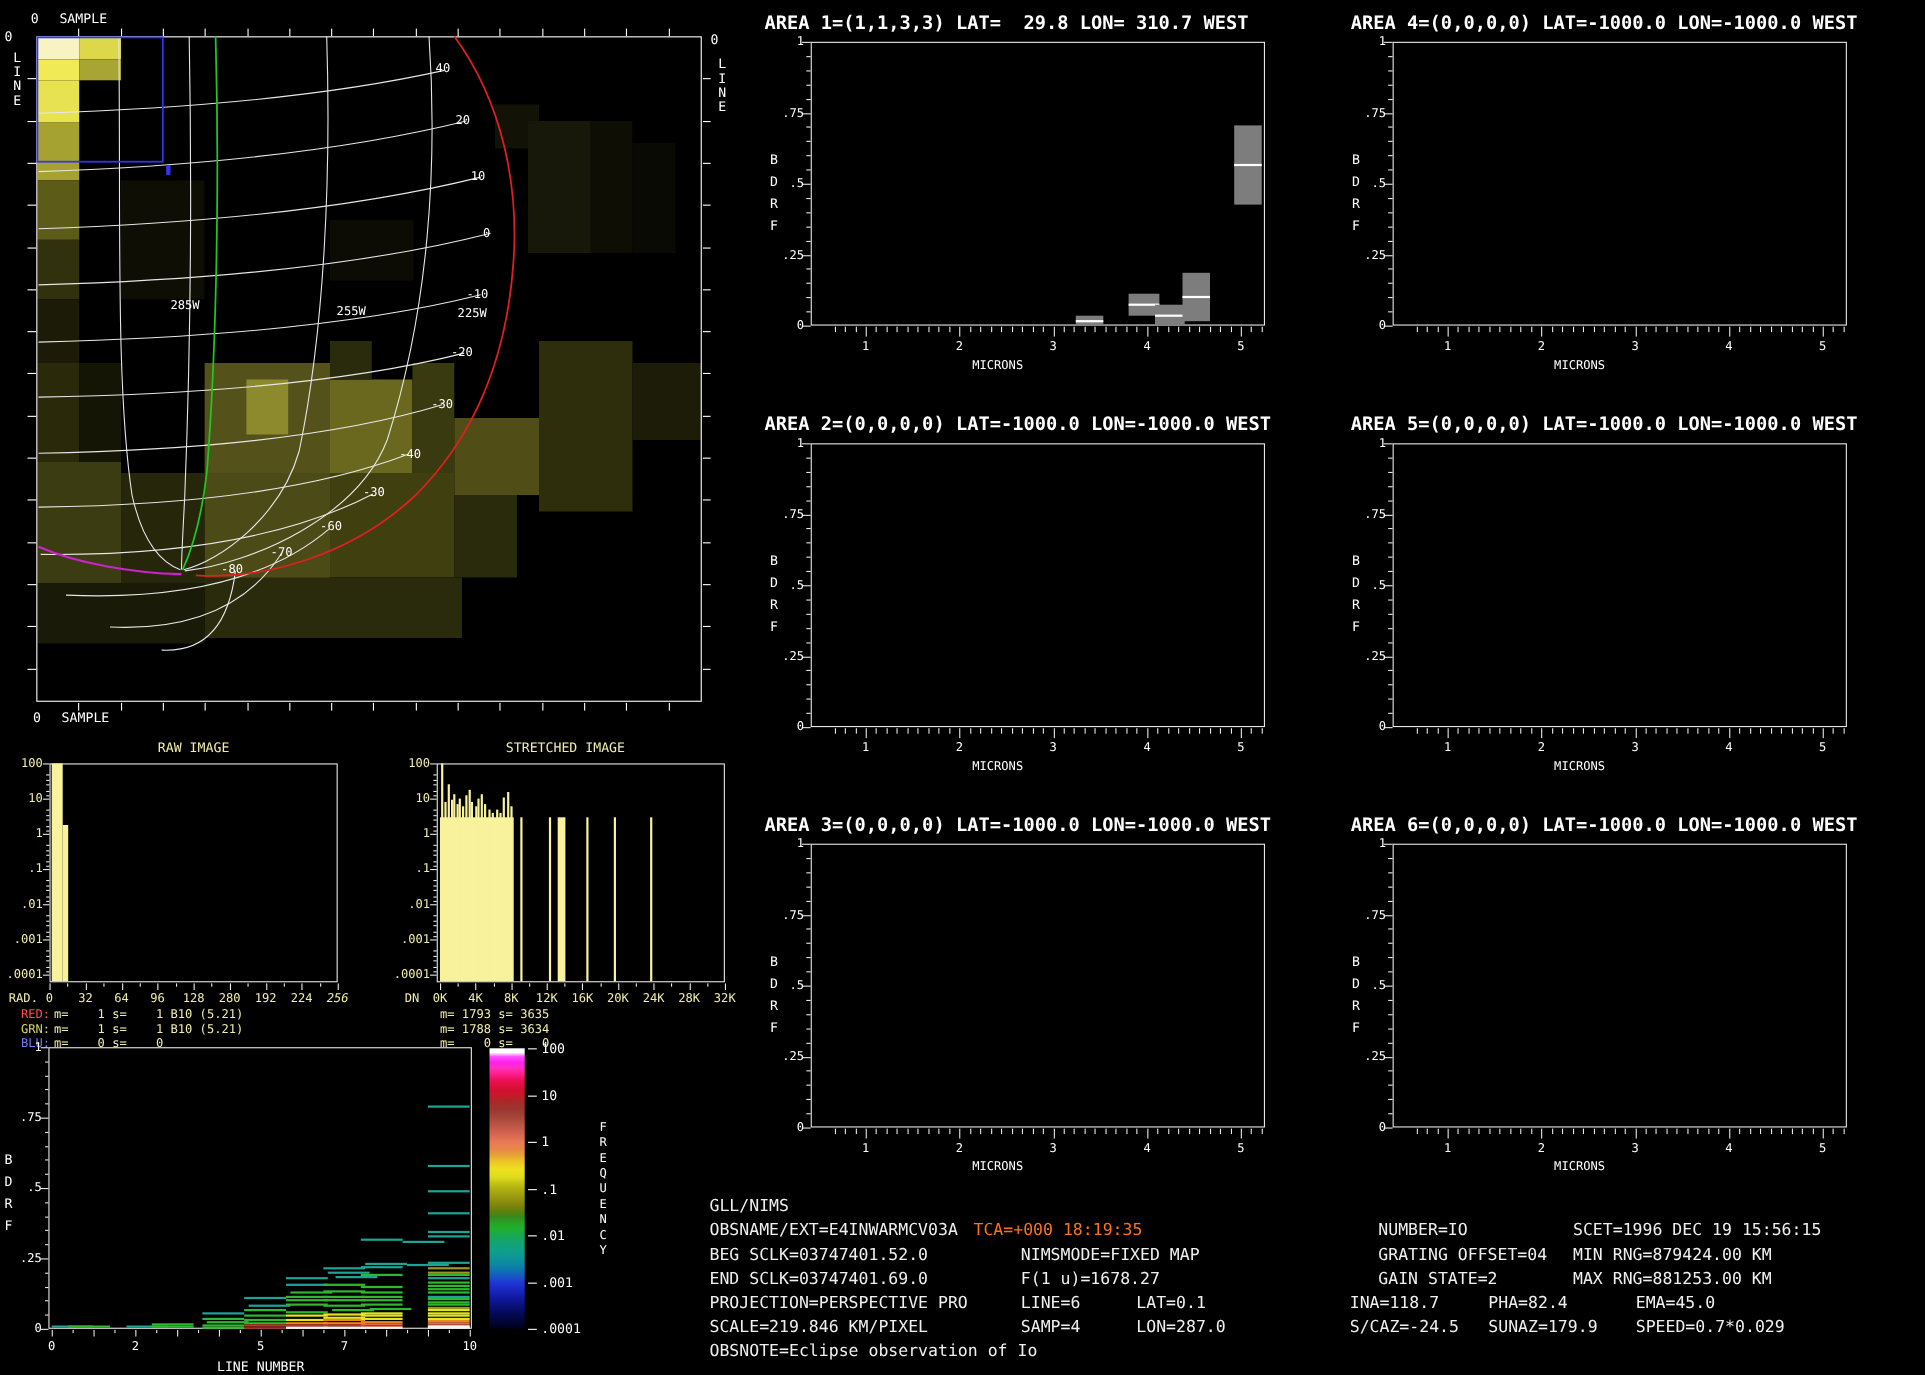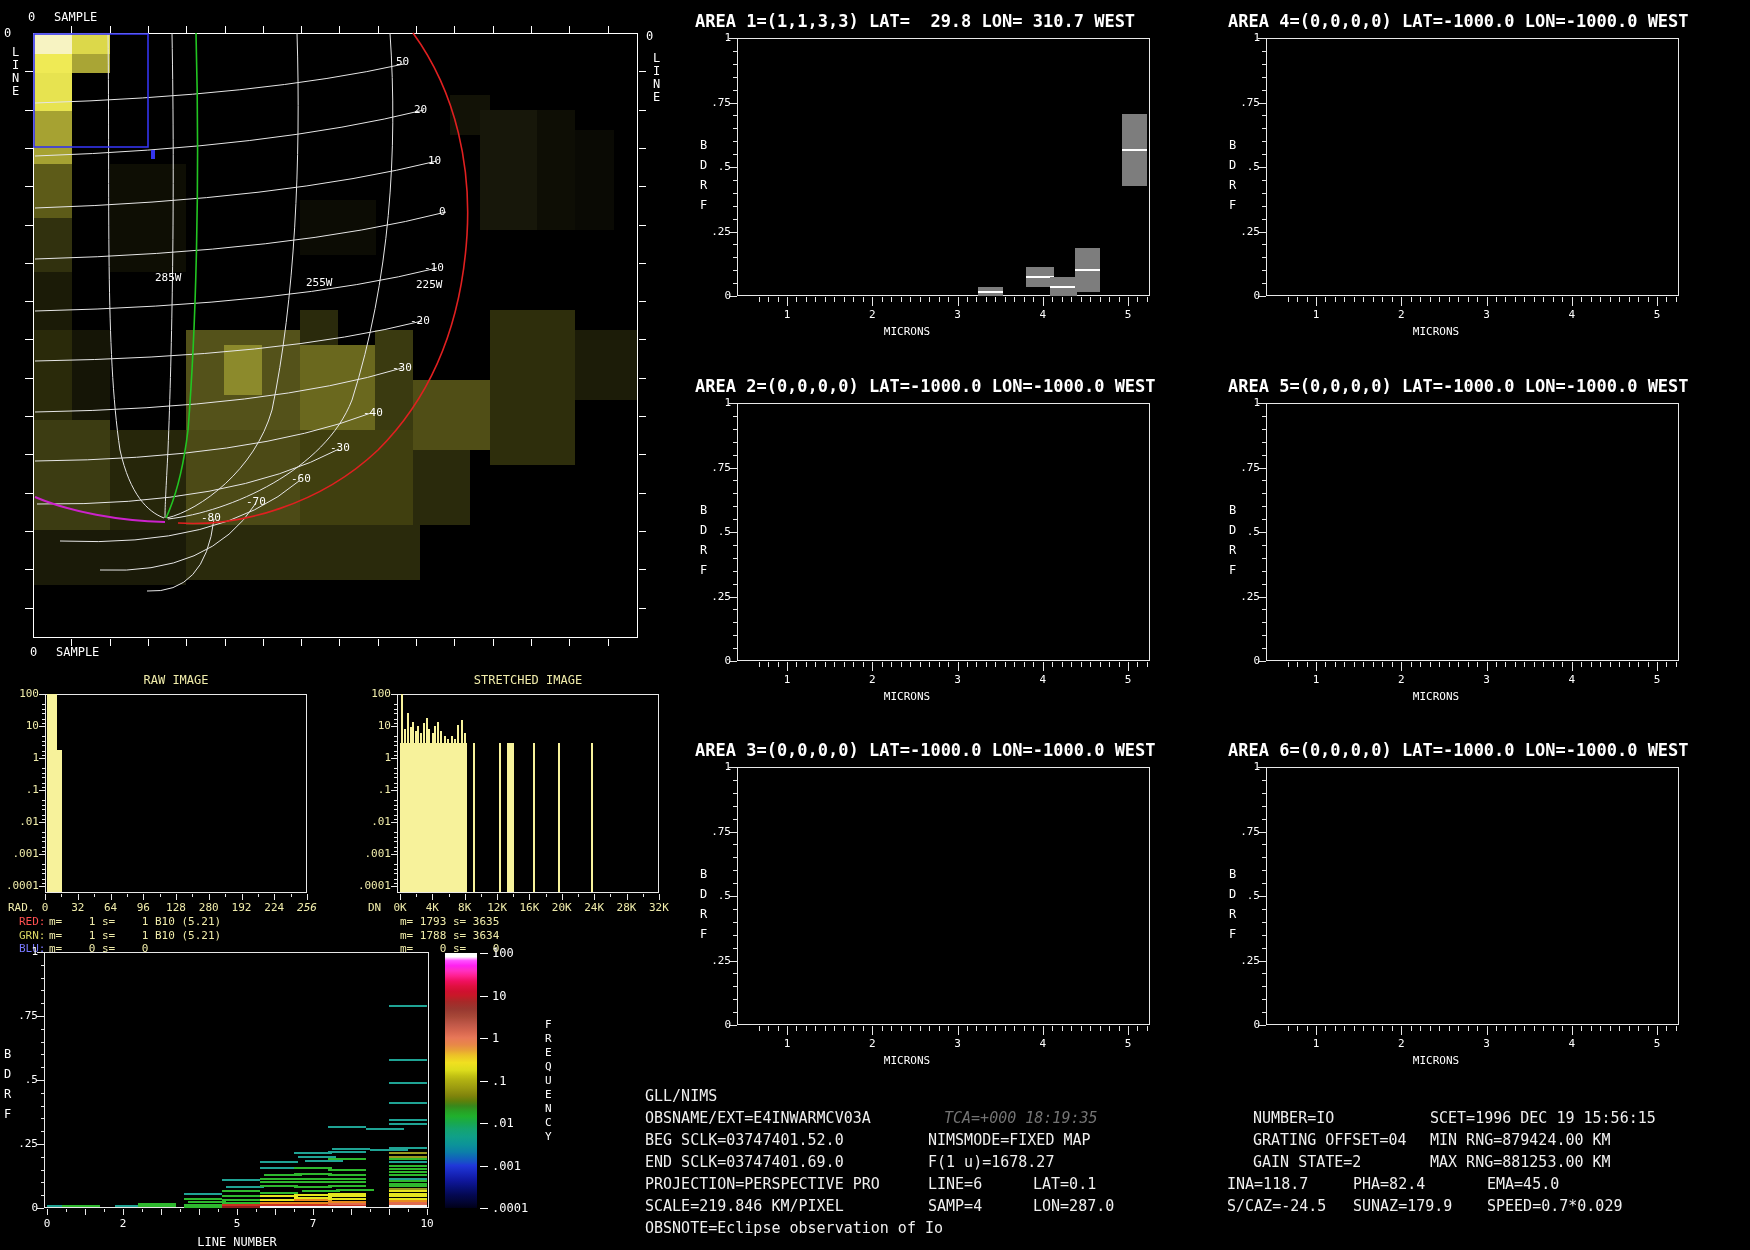--- a/index.html
+++ b/index.html
@@ -150,21 +150,21 @@
         <path d="M 390 33 C 398 150 390 280 352 400 C 325 470 230 512 168 519"></path>
       </g>
       <path d="M 196 33 C 200 180 196 330 188 430 C 182 480 172 505 166 518" stroke="#22c522" stroke-width="1.6" fill="none"></path>
       <path d="M 413 33 C 458 95 471 170 467 235 C 461 330 428 400 378 450 C 320 505 240 527 178 523" stroke="#e02020" stroke-width="1.6" fill="none"></path>
       <path d="M 35 497 C 70 512 120 521 165 522" stroke="#cc22cc" stroke-width="2" fill="none"></path>
       <rect x="34" y="34" width="114" height="113" stroke="#3434ee" stroke-width="1.6" fill="none"></rect>
       <rect x="151" y="150" width="4" height="9" fill="#3434ee"></rect>
     </svg>
 
     <div id="map-labels" class="abs" style="left:0;top:0;width:672px;height:672px;">
-        <div class="abs mono fs11 wh" style="left: 396px; top: 56px;">50</div>
+        <div class="abs mono fs11 wh" style="left: 396px; top: 56px;">40</div>
         <div class="abs mono fs11 wh" style="left: 414px; top: 104px;">20</div>
         <div class="abs mono fs11 wh" style="left: 428px; top: 155px;">10</div>
         <div class="abs mono fs11 wh" style="left: 439px; top: 206px;">0</div>
         <div class="abs mono fs11 wh" style="left: 424px; top: 262px;">-10</div>
         <div class="abs mono fs11 wh" style="left: 410px; top: 315px;">-20</div>
         <div class="abs mono fs11 wh" style="left: 392px; top: 362px;">-30</div>
         <div class="abs mono fs11 wh" style="left: 363px; top: 407px;">-40</div>
         <div class="abs mono fs11 wh" style="left: 330px; top: 442px;">-30</div>
         <div class="abs mono fs11 wh" style="left: 291px; top: 473px;">-60</div>
         <div class="abs mono fs11 wh" style="left: 246px; top: 496px;">-70</div>
@@ -800,21 +800,21 @@
         <div class="abs mono fs11" style="left: 19px; top: 256px; color: rgb(255, 80, 80);">RED:</div>
         <div class="abs mono fs11 yl" style="left: 49px; top: 256px; white-space: pre;">m=    1 s=    1 B10 (5.21)</div>
         <div class="abs mono fs11" style="left: 19px; top: 269.5px; color: rgb(216, 212, 99);">GRN:</div>
         <div class="abs mono fs11 yl" style="left: 49px; top: 269.5px; white-space: pre;">m=    1 s=    1 B10 (5.21)</div>
         <div class="abs mono fs11" style="left: 19px; top: 283px; color: rgb(120, 120, 255);">BLU:</div>
         <div class="abs mono fs11 yl" style="left: 49px; top: 283px; white-space: pre;">m=    0 s=    0</div>
       </div>
   </div>
 
   <div id="stretch-hist" class="abs" style="left:330px;top:660px;width:360px;height:300px;">
-    <div class="abs mono fs12 yl lbl-c" style="left:67px;top:14px;width:262px;">STRETCHED IMAGE</div>
+    <div class="abs mono fs12 yl lbl-c" style="left:53px;top:14px;width:262px;">STRETCHED IMAGE</div>
     <div class="frame" style="left:67px;top:34px;width:262px;height:199px;"></div>
     <div id="stretch-hist-content" class="abs" style="left:0;top:0;width:360px;height:300px;">
         <div class="abs tickw" style="left: 61px; top: 34px; width: 6px; height: 1px; background: rgb(232, 232, 232);"></div>
         <div class="abs mono fs11 yl lbl-r" style="left: 23px; top: 28px; width: 38px;">100</div>
         <div class="abs tickw" style="left: 64px; top: 43.6px; width: 3px; height: 1px; background: rgb(232, 232, 232);"></div>
         <div class="abs tickw" style="left: 64px; top: 49.3px; width: 3px; height: 1px; background: rgb(232, 232, 232);"></div>
         <div class="abs tickw" style="left: 64px; top: 53.3px; width: 3px; height: 1px; background: rgb(232, 232, 232);"></div>
         <div class="abs tickw" style="left: 64px; top: 58.9px; width: 3px; height: 1px; background: rgb(232, 232, 232);"></div>
         <div class="abs tickw" style="left: 64px; top: 62.9px; width: 3px; height: 1px; background: rgb(232, 232, 232);"></div>
         <div class="abs tickw" style="left: 61px; top: 66px; width: 6px; height: 1px; background: rgb(232, 232, 232);"></div>
@@ -1098,21 +1098,21 @@
           <div style="line-height: 14px;">N</div>
           <div style="line-height: 14px;">C</div>
           <div style="line-height: 14px;">Y</div>
         </div>
       </div>
   </div>
 
   <div id="info-block" class="abs" style="left:0;top:0;width:1750px;height:1250px;">
       <div class="abs mono fs15" style="left: 645px; top: 1088px; color: rgb(239, 239, 239);">GLL/NIMS</div>
       <div class="abs mono fs15" style="left: 645px; top: 1110px; color: rgb(239, 239, 239);">OBSNAME/EXT=E4INWARMCV03A</div>
-      <div class="abs mono fs15" style="left: 944px; top: 1110px; color: #737373; font-style: italic;">TCA=+000 18:19:35</div>
+      <div class="abs mono fs15" style="left: 885px; top: 1110px; color: #f97316;">TCA=+000 18:19:35</div>
       <div class="abs mono fs15" style="left: 1253px; top: 1110px; color: rgb(239, 239, 239);">NUMBER=IO</div>
       <div class="abs mono fs15" style="left: 1430px; top: 1110px; color: rgb(239, 239, 239);">SCET=1996 DEC 19 15:56:15</div>
       <div class="abs mono fs15" style="left: 645px; top: 1132px; color: rgb(239, 239, 239);">BEG SCLK=03747401.52.0</div>
       <div class="abs mono fs15" style="left: 928px; top: 1132px; color: rgb(239, 239, 239);">NIMSMODE=FIXED MAP</div>
       <div class="abs mono fs15" style="left: 1253px; top: 1132px; color: rgb(239, 239, 239);">GRATING OFFSET=04</div>
       <div class="abs mono fs15" style="left: 1430px; top: 1132px; color: rgb(239, 239, 239);">MIN RNG=879424.00 KM</div>
       <div class="abs mono fs15" style="left: 645px; top: 1154px; color: rgb(239, 239, 239);">END SCLK=03747401.69.0</div>
       <div class="abs mono fs15" style="left: 928px; top: 1154px; color: rgb(239, 239, 239);">F(1 u)=1678.27</div>
       <div class="abs mono fs15" style="left: 1253px; top: 1154px; color: rgb(239, 239, 239);">GAIN STATE=2</div>
       <div class="abs mono fs15" style="left: 1430px; top: 1154px; color: rgb(239, 239, 239);">MAX RNG=881253.00 KM</div>

